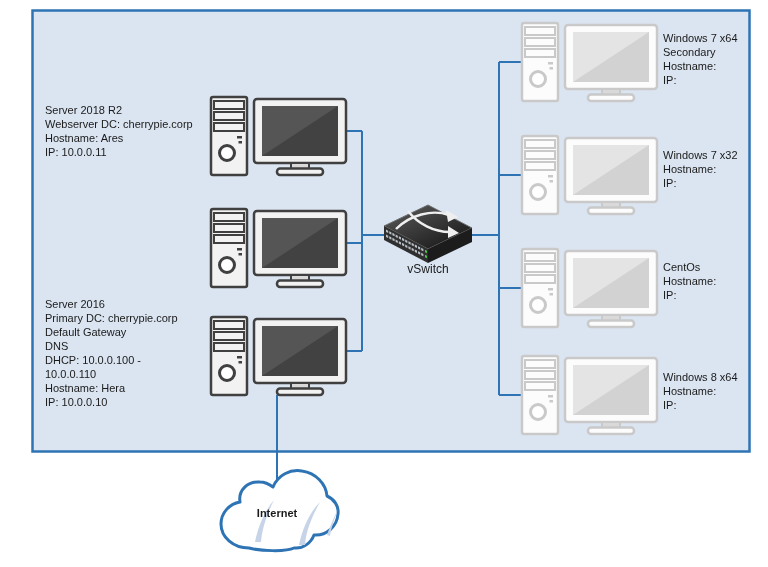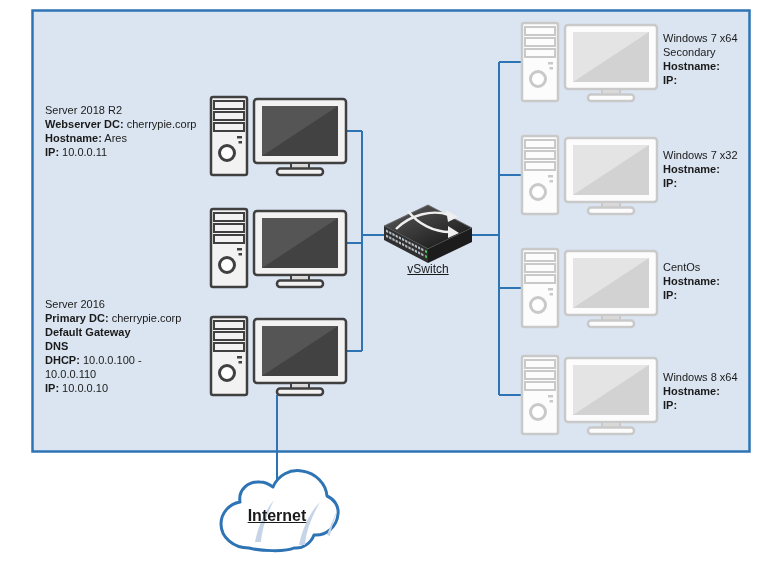--- a/index.html
+++ b/index.html
@@ -5,24 +5,24 @@
   html,body{margin:0;padding:0;background:#ffffff;}
   #stage{
     position:relative;width:768px;height:567px;overflow:hidden;
     background:#ffffff;
     font-family:"Liberation Sans", sans-serif;
     color:#1a1a1a;
   }
   #diagram-svg{position:absolute;left:0;top:0;}
   .label{position:absolute;font-size:11px;line-height:14px;}
   .label .line span{white-space:pre-wrap;}
-  .label .b{font-weight:700;margin-top:42px;}
-  .caption{position:absolute;text-align:center;text-decoration:underline;}
+  .label .b{font-weight:400;margin-top:42px;}
+  .caption{position:absolute;text-align:center;}
   #vswitch-caption{left:383px;top:262px;width:90px;font-size:12px;}
-  #internet-caption{left:227px;top:507px;width:100px;font-size:16px;font-weight:700;}
+  #internet-caption{left:227px;top:507px;width:100px;font-size:11px;font-weight:700;}
   
   .pc-dark{--line:#404040;--body:#f2f2f2;--screen:#424242;--glare:rgba(255,255,255,0.10);}
   .pc-light{--line:#c9c9c9;--body:#fcfcfc;--screen:#d2d2d2;--glare:rgba(255,255,255,0.40);}
   .pc-body{fill:var(--body);stroke:var(--line);stroke-width:2.5;}
   .pc-slat{fill:var(--body);stroke:var(--line);stroke-width:2;}
   .pc-screen{fill:var(--screen);}
   .pc-glare{fill:var(--glare);}
   .pc-dot{fill:var(--line);}
   .pc-ring{fill:#ffffff;stroke:var(--line);stroke-width:3;}
   .pc-neck{fill:#d9d9d9;stroke:var(--line);stroke-width:2;}
@@ -147,20 +147,21 @@
   </div>
 
 
   <div class="label" style="left:45px;top:297px;width:190px">
     <div class="line"><span class="b"></span><span>Server 2016</span></div>
     <div class="line"><span class="b">Primary DC:</span><span> cherrypie.corp</span></div>
     <div class="line"><span class="b">Default Gateway</span><span></span></div>
     <div class="line"><span class="b">DNS</span><span></span></div>
     <div class="line"><span class="b">DHCP:</span><span> 10.0.0.100 -</span></div>
     <div class="line"><span class="b"></span><span>10.0.0.110</span></div>
+    <div class="line"><span class="b">Hostname:</span><span> Hera</span></div>
     <div class="line"><span class="b">IP:</span><span> 10.0.0.10</span></div>
   </div>
 
   <div class="label" style="left:663px;top:31px;width:85px">
     <div class="line"><span class="b"></span><span>Windows 7 x64</span></div>
     <div class="line"><span class="b"></span><span>Secondary</span></div>
     <div class="line"><span class="b">Hostname:</span><span></span></div>
     <div class="line"><span class="b">IP:</span><span></span></div>
   </div>
 

